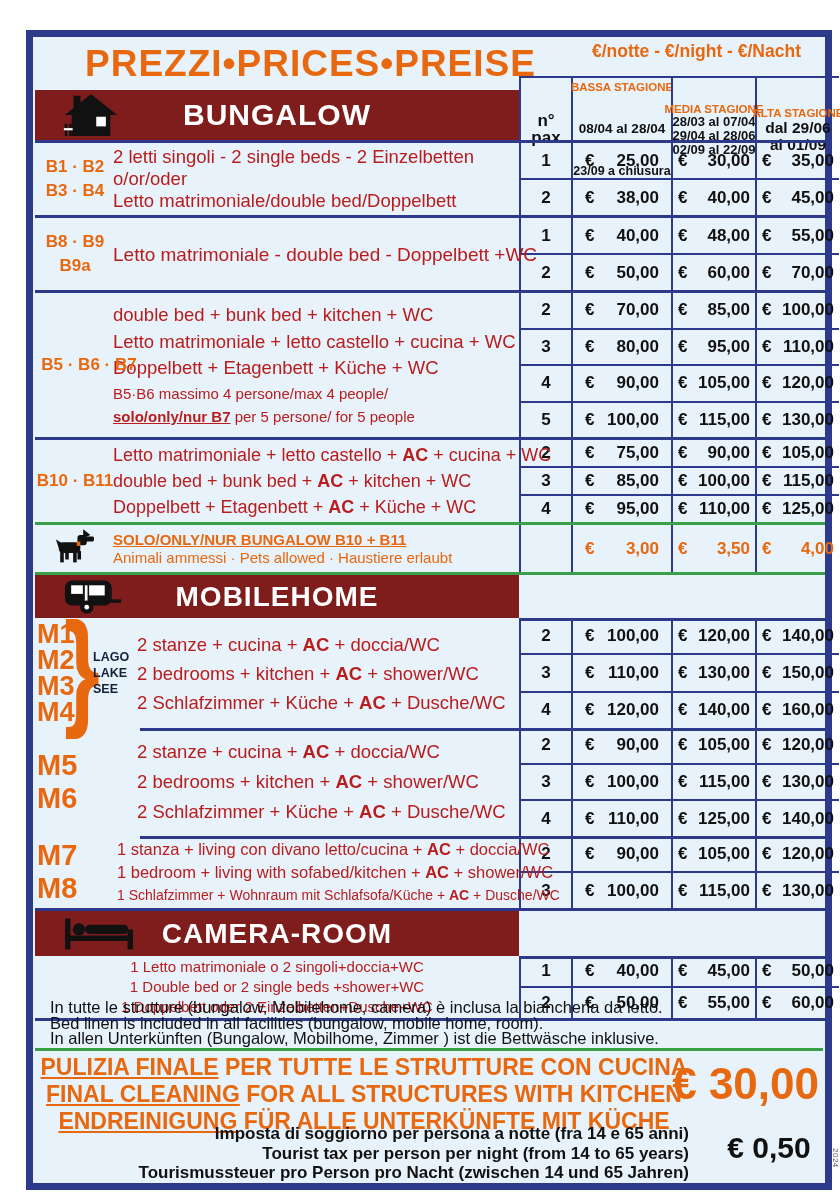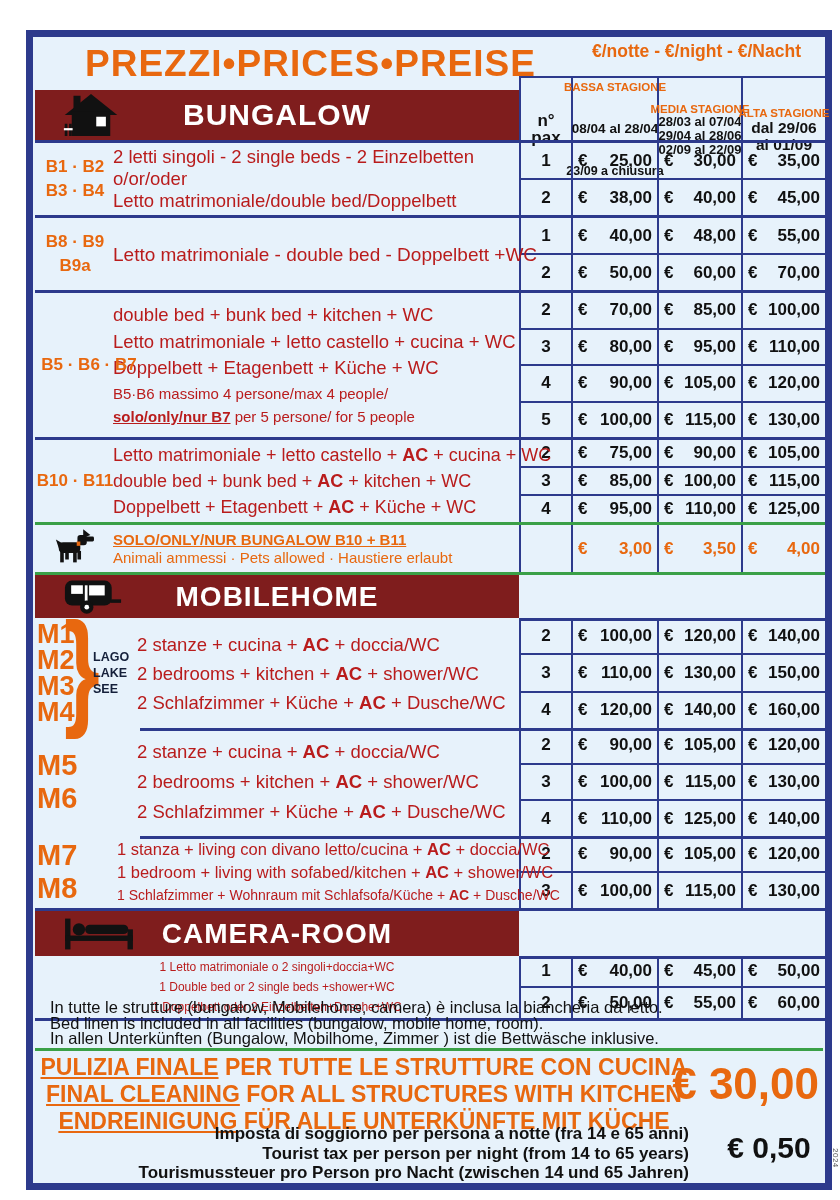--- a/index.html
+++ b/index.html
@@ -27,21 +27,21 @@
   .band{position:relative;display:flex;}
   .zone{width:484px;position:relative;flex:none;}
   .rowsarea{flex:1;display:flex;flex-direction:column;}
   .row{flex:1;display:flex;}
   .row + .row{border-top:2px solid #2d3a8c;}
   .cell{
     box-sizing:border-box;display:flex;align-items:center;justify-content:center;
     border-left:2px solid #2d3a8c;
   }
   .cell.pax{width:52px;font-weight:bold;font-size:17px;color:#111;}
-  .cell.p1{width:86px;gap:28px;}
+  .cell.p1{width:100px;gap:28px;}
   .cell.p2{width:84px;}
   .cell.p3{width:84px;}
   .pr{width:72px;display:flex;justify-content:space-between;align-items:baseline;
       font-weight:bold;font-size:17px;color:#111;}
   .cell.p1 .pr{width:74px;}
   .orange-prices .pr,.orange-prices .pr span{color:#e8680f;}
   
   .h-header{height:64px;} .h-b1{height:72px;} .h-b8{height:72px;}
   .h-b5{height:144px;} .h-b10{height:82px;} .h-dog{height:47px;}
   .h-mhbar{height:43px;} .h-m1{height:110px;} .h-m5{height:108px;}
@@ -99,21 +99,21 @@
   [data-group="b5b7"] .dline{font-size:18.5px;line-height:26.5px;}
   [data-group="b5b7"] .dnote{font-size:15px;line-height:23px;}
   [data-group="b10b11"] .dline{font-size:18px;line-height:26px;}
   [data-group="m1m4"] .gdesc,[data-group="m5m6"] .gdesc{padding-left:102px;}
   [data-group="m1m4"] .dline{font-size:18.5px;line-height:29px;}
   [data-group="m5m6"] .dline{font-size:18.5px;line-height:30px;}
   [data-group="m7m8"] .gdesc{padding-left:82px;}
   [data-group="m7m8"] .dline{font-size:16.5px;line-height:23px;}
   [data-group="m7m8"] .dline:last-child{font-size:14px;}
   [data-group="camera"] .gdesc{padding-left:0;text-align:center;}
-  [data-group="camera"] .dline{font-size:12px;line-height:20px;}
+  [data-group="camera"] .dline{font-size:15px;line-height:20px;}
   .u{text-decoration:underline;}
   .b{font-weight:bold;}
   
   .dog-zone-text{height:100%;display:flex;flex-direction:column;justify-content:center;padding-left:78px;line-height:18px;}
   .dog-title{color:#e8680f;font-weight:bold;font-size:15px;text-decoration:underline;white-space:nowrap;}
   .dog-sub{color:#e8680f;font-size:15px;white-space:nowrap;}
   .dog-icon{position:absolute;left:18px;top:4px;line-height:0;}
   
   .notes{position:absolute;left:17px;top:963px;color:#111;font-size:16.5px;line-height:15.5px;}
   .green-hr{position:absolute;left:2px;top:1011px;width:788px;height:3px;background:#3aa047;}

